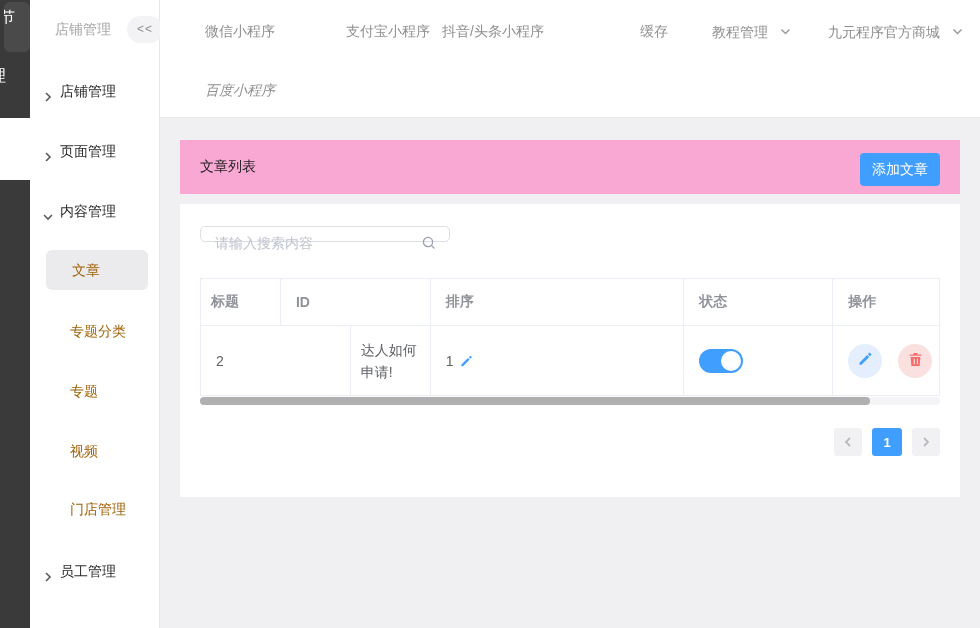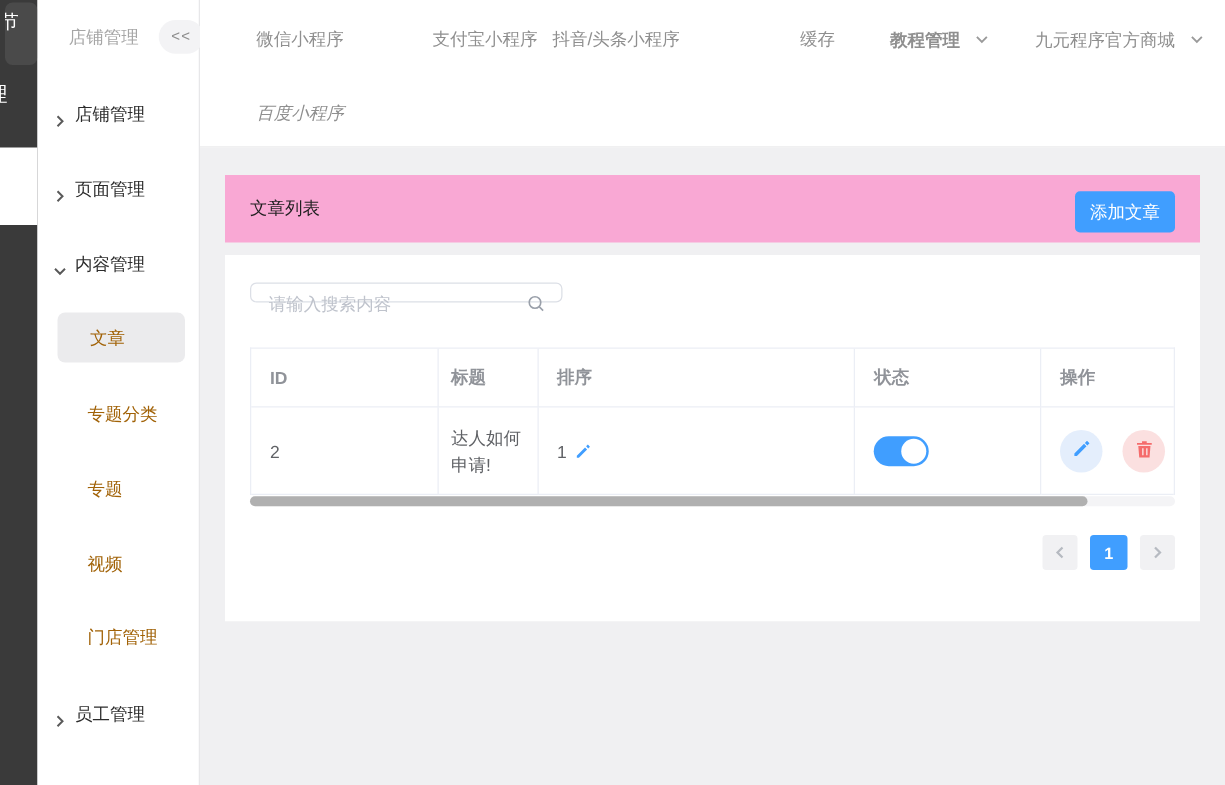--- a/index.html
+++ b/index.html
@@ -132,21 +132,21 @@
           </svg></span>
       <span class="lbl-group">员工管理</span>
     </div>
   </div>
 
   <div class="topbar">
     <span class="tb-item" style="left:45px;"><span>微信小程序</span></span>
     <span class="tb-item" style="left:154px;margin-left:32px;"><span>支付宝小程序</span></span>
     <span class="tb-item" style="left:282px;"><span>抖音/头条小程序</span></span>
     <span class="tb-item" style="left:480px;"><span>缓存</span></span>
-    <span class="tb-item" style="left:552px;font-weight:bold;">
+    <span class="tb-item" style="left:552px;">
       <span>教程管理</span>
       <span class="dd"><svg class="ddc" width="11" height="8" viewBox="0 0 11 8">
             <polyline points="1.5,1.5 5.5,5.5 9.5,1.5"></polyline>
           </svg></span>
     </span>
     <span class="tb-item" style="left:668px;">
       <span>九元程序官方商城</span>
       <span class="dd"><svg class="ddc" width="11" height="8" viewBox="0 0 11 8">
             <polyline points="1.5,1.5 5.5,5.5 9.5,1.5"></polyline>
           </svg></span>
@@ -164,22 +164,22 @@
     <div class="search-wrap">
       <input class="search-input" type="text" value="" placeholder="请输入搜索内容" style="">
       <span class="search-ico"><svg class="mag" width="16" height="16" viewBox="0 0 16 16">
             <circle cx="7" cy="7" r="4.6"></circle>
             <line x1="10.5" y1="10.5" x2="13.5" y2="13.5"></line>
           </svg></span>
     </div>
 
     <div class="tbl">
       <div class="trow thead">
+        <div class="tcell c1">标题</div>
         <div class="tcell c0">ID</div>
-        <div class="tcell c1">标题</div>
         <div class="tcell c2">排序</div>
         <div class="tcell c3">状态</div>
         <div class="tcell c4">操作</div>
       </div>
       <div class="trow tdata">
         <div class="tcell c0">2</div>
         <div class="tcell c1 title-cell">达人如何申请!</div>
         <div class="tcell c2">
           <span>1</span>
           <span class="sort-edit">

